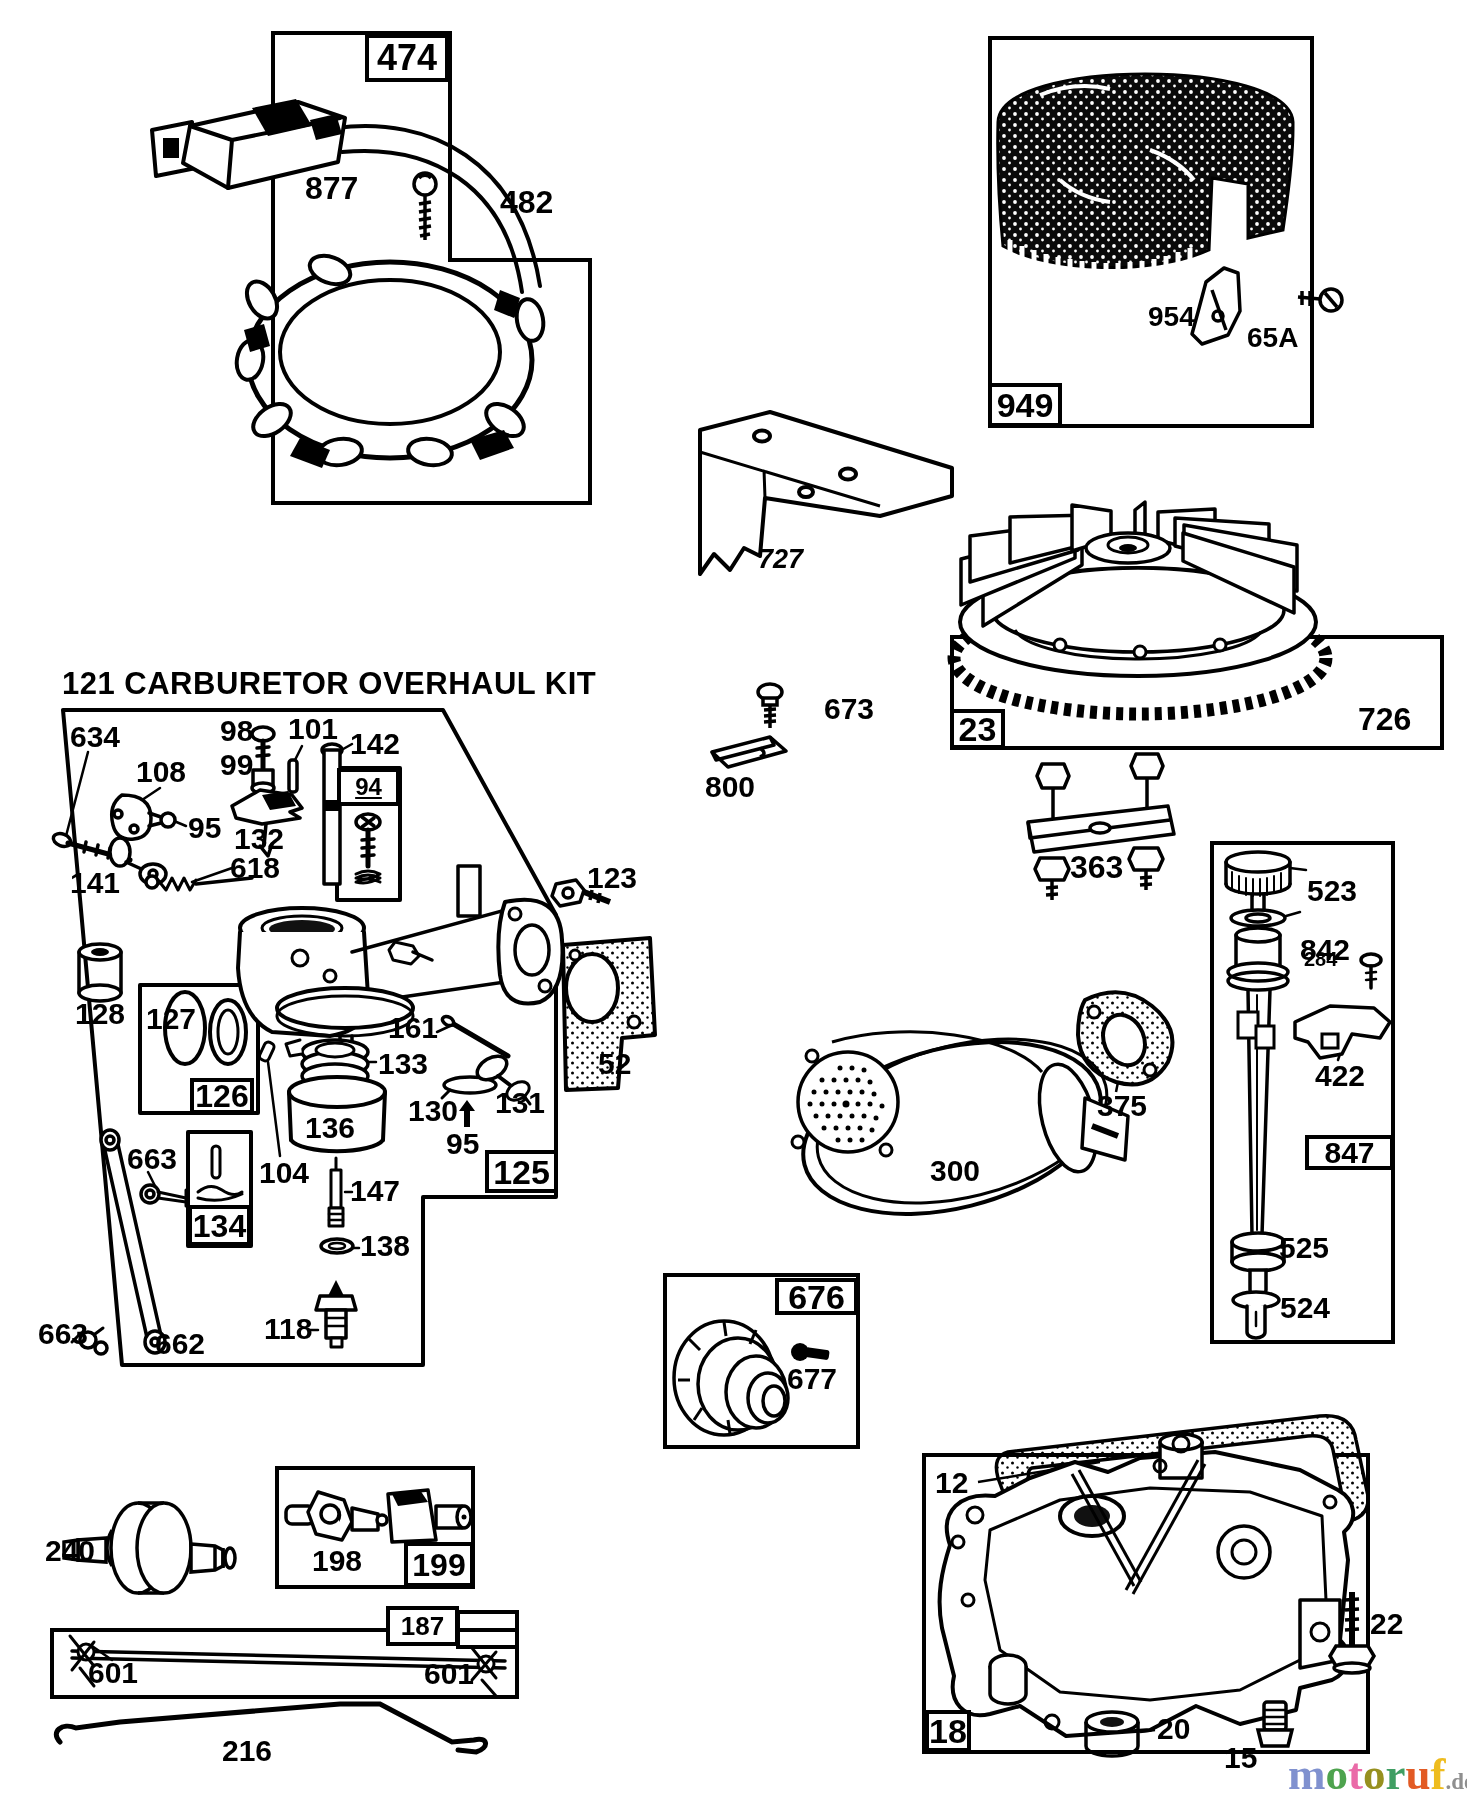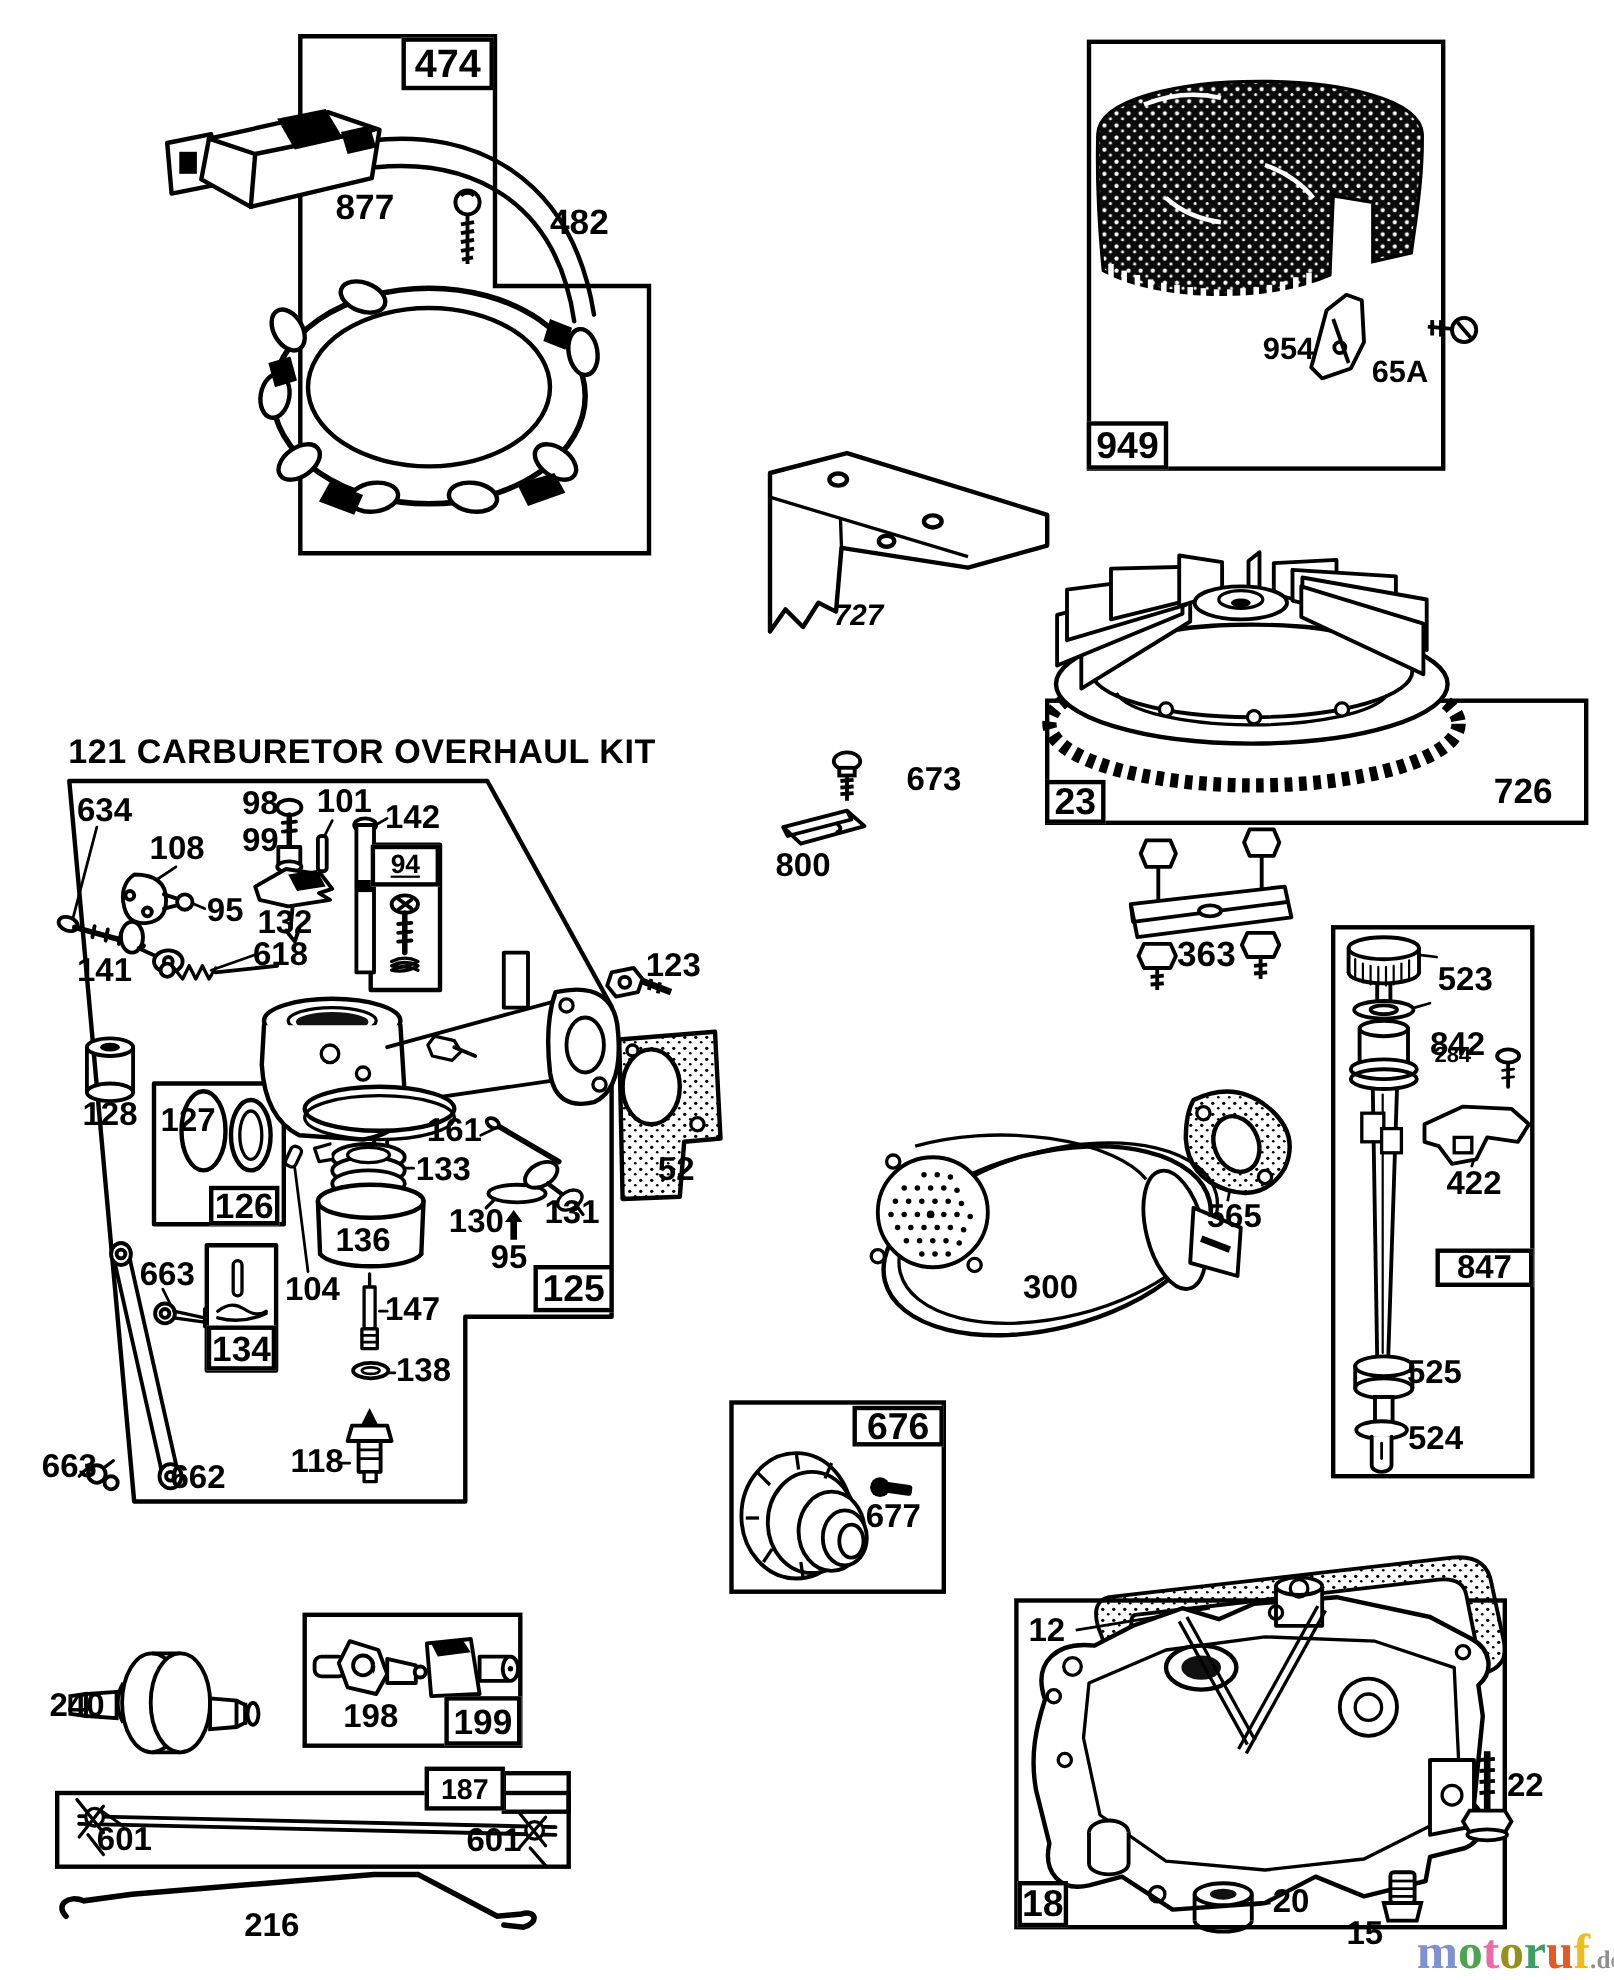--- a/index.html
+++ b/index.html
@@ -631,21 +631,21 @@
     <div class="lbl" style="left: 360px; top: 1231px; font-size: 30px;">138</div>
     <div class="lbl" style="left: 264px; top: 1314px; font-size: 30px;">118</div>
     <div class="lbl" style="left: 155px; top: 1329px; font-size: 30px;">662</div>
     <div class="lbl" style="left: 38px; top: 1319px; font-size: 30px;">663</div>
     <div class="lbl boxed" style="left: 485px; top: 1150px; font-size: 34px; width: 73px; height: 43px;">125</div>
     <div class="lbl" style="left: 587px; top: 863px; font-size: 30px;">123</div>
     <div class="lbl" style="left: 598px; top: 1049px; font-size: 30px;">52</div>
     <div class="lbl boxed" style="left: 775px; top: 1278px; font-size: 34px; width: 83px; height: 37px;">676</div>
     <div class="lbl" style="left: 787px; top: 1364px; font-size: 30px;">677</div>
     <div class="lbl" style="left: 930px; top: 1156px; font-size: 30px;">300</div>
-    <div class="lbl" style="left: 1097px; top: 1091px; font-size: 30px;">565</div>
+    <div class="lbl" style="left: 1097px; top: 1091px; font-size: 30px;">375</div>
     <div class="lbl" style="left: 1307px; top: 856px; font-size: 30px; margin-top: 20px;">523</div>
     <div class="lbl" style="left: 1300px; top: 898px; font-size: 30px; margin-top: 37px;">842</div>
     <div class="lbl" style="left: 1304px; top: 949px; font-size: 20px;">284</div>
     <div class="lbl" style="left: 1315px; top: 1061px; font-size: 30px;">422</div>
     <div class="lbl boxed" style="left: 1305px; top: 1135px; font-size: 30px; width: 89px; height: 35px;">847</div>
     <div class="lbl" style="left: 1279px; top: 1233px; font-size: 30px;">525</div>
     <div class="lbl" style="left: 1280px; top: 1293px; font-size: 30px;">524</div>
     <div class="lbl" style="left: 45px; top: 1536px; font-size: 30px;">240</div>
     <div class="lbl" style="left: 312px; top: 1546px; font-size: 30px;">198</div>
     <div class="lbl boxed" style="left: 404px; top: 1542px; font-size: 32px; width: 70px; height: 45px;">199</div>

